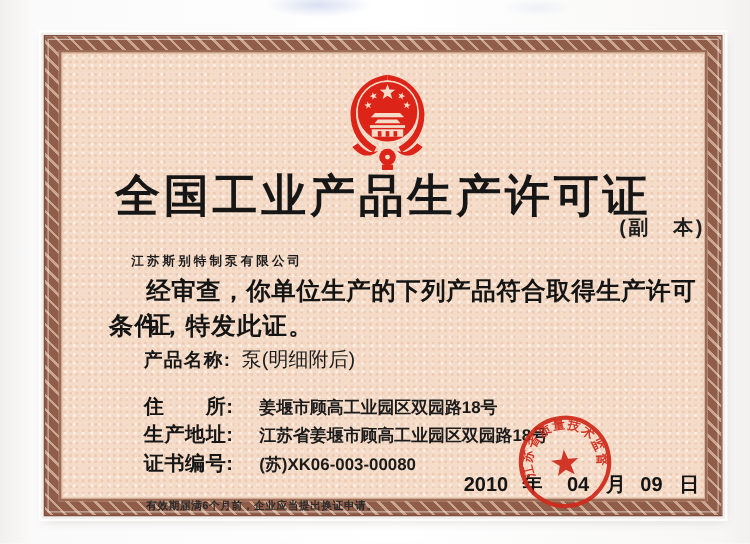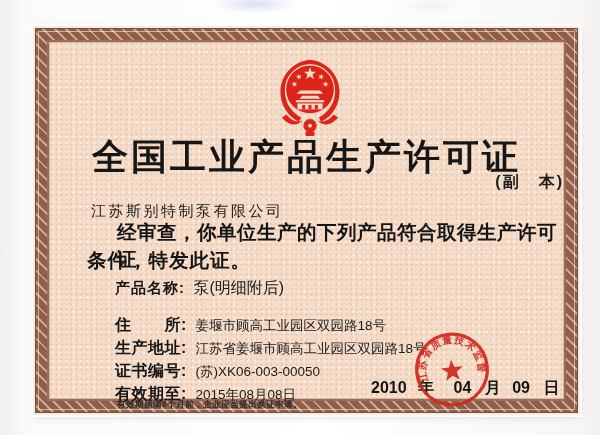--- a/index.html
+++ b/index.html
@@ -47,41 +47,41 @@
   .title{
     position:absolute;left:0;top:91px;width:100%;text-align:center;
     font-size:36px;font-weight:bold;color:#161616;letter-spacing:3px;
     font-family:"Liberation Serif","DejaVu Serif",serif;
   }
   .subtitle{
     position:absolute;left:0;top:130px;width:100%;text-align:right;
     font-size:16px;font-weight:bold;color:#1d1d1d;letter-spacing:2px;
   }
   .company{
-    position:absolute;left:42px;top:160px;
-    font-size:15px;font-weight:normal;color:#1b1b1b;letter-spacing:2.5px;
+    position:absolute;left:56px;top:160px;
+    font-size:10px;font-weight:bold;color:#1b1b1b;letter-spacing:2.5px;
   }
   .stmt1{
     position:absolute;left:68px;top:177px;
     font-size:19.5px;font-weight:bold;color:#141414;letter-spacing:.5px;
   }
   .stmt2{
     position:absolute;left:38px;top:205px;
     font-size:19.5px;font-weight:bold;color:#141414;letter-spacing:1px;
   }
   .product-row{position:absolute;left:66px;top:236px;white-space:nowrap;}
   .product-row .plabel{font-size:15px;font-weight:bold;color:#171717;letter-spacing:1px;}
   .product-row .pvalue{font-size:16px;font-weight:normal;color:#1b1b1b;margin-left:4px;text-align:center;}
   .fields{position:absolute;left:66px;top:273px;}
   .field-row{height:23px;white-space:nowrap;}
   .flabel{
     display:inline-block;min-width:76px;font-size:16px;font-weight:bold;
     color:#151515;letter-spacing:.5px;
   }
-  .fvalue{font-size:13.5px;font-weight:normal;color:#1a1a1a;margin-left:0;}
+  .fvalue{font-size:13.5px;font-weight:bold;color:#1a1a1a;margin-left:12px;}
   .footnote{
     position:absolute;left:68px;top:357px;
     font-size:8.5px;font-weight:bold;color:#2a2a2a;letter-spacing:.5px;text-align:right;
   }
   .date-row{position:absolute;left:306px;top:336px;white-space:nowrap;
     font-size:16px;font-weight:bold;color:#141414;}
   .date-row span{display:inline-block;}
   .d-year{margin-left:16px;}
   .d-yu{margin-left:7px;}
   .d-month{margin-left:15px;}
@@ -159,25 +159,21 @@
         <div class="field-row">
           <span class="flabel">住　　所:</span>
           <span class="fvalue">姜堰市顾高工业园区双园路18号</span>
         </div>
         <div class="field-row">
           <span class="flabel">生产地址:</span>
           <span class="fvalue">江苏省姜堰市顾高工业园区双园路18号</span>
         </div>
         <div class="field-row">
           <span class="flabel">证书编号:</span>
-          <span class="fvalue">(苏)XK06-003-00050</span>
-        </div>
-        <div class="field-row">
-          <span class="flabel">有效期至:</span>
-          <span class="fvalue">2015年08月08日</span>
+          <span class="fvalue">(苏)XK06-003-00080</span>
         </div>
       </div>
 
       <div class="footnote">有效期届满6个月前，企业应当提出换证申请。</div>
 
       <div class="date-row">
         <span class="d-year">2010</span>
         <span class="d-yu">年</span>
         <span class="d-month">04</span>
         <span class="d-mu">月</span>

